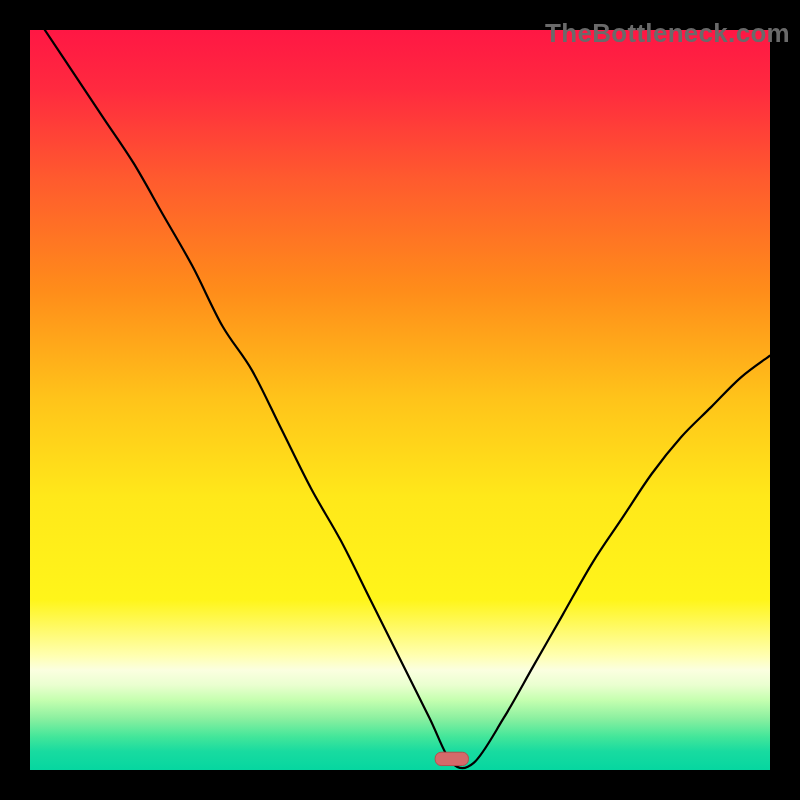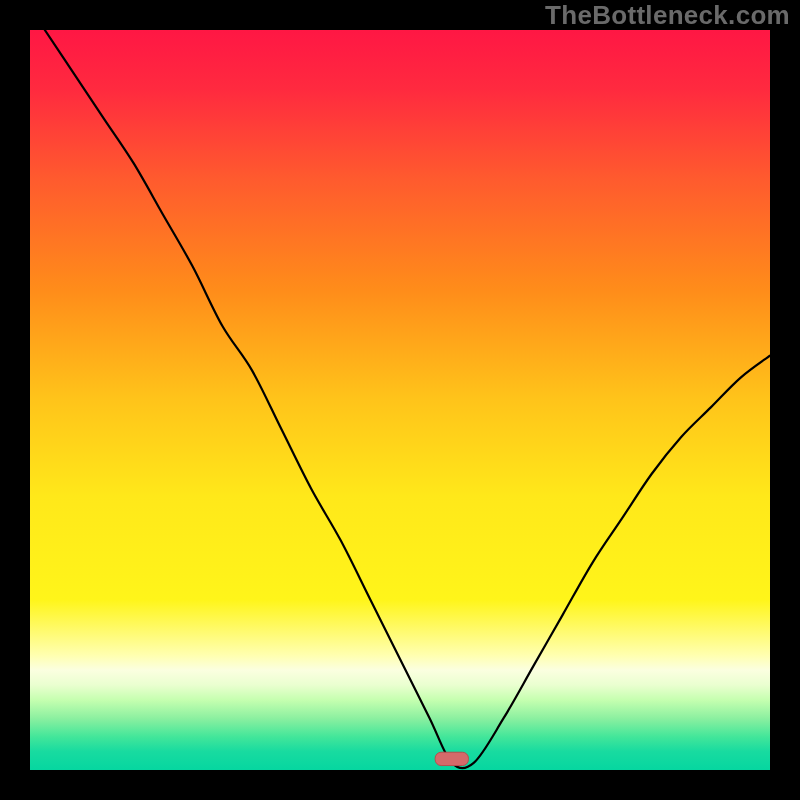--- a/index.html
+++ b/index.html
@@ -11,21 +11,21 @@
     overflow: hidden;
   }
   .frame {
     position: relative;
     width: 800px;
     height: 800px;
     background: #000;
   }
   .watermark {
     position: absolute;
-    top: 0;
+    top: 18px;
     right: 10px;
     font-family: Arial, Helvetica, sans-serif;
     font-size: 26px;
     font-weight: 600;
     color: #6a6a6a;
     letter-spacing: 0.3px;
     z-index: 10;
   }
   svg {
     position: absolute;

